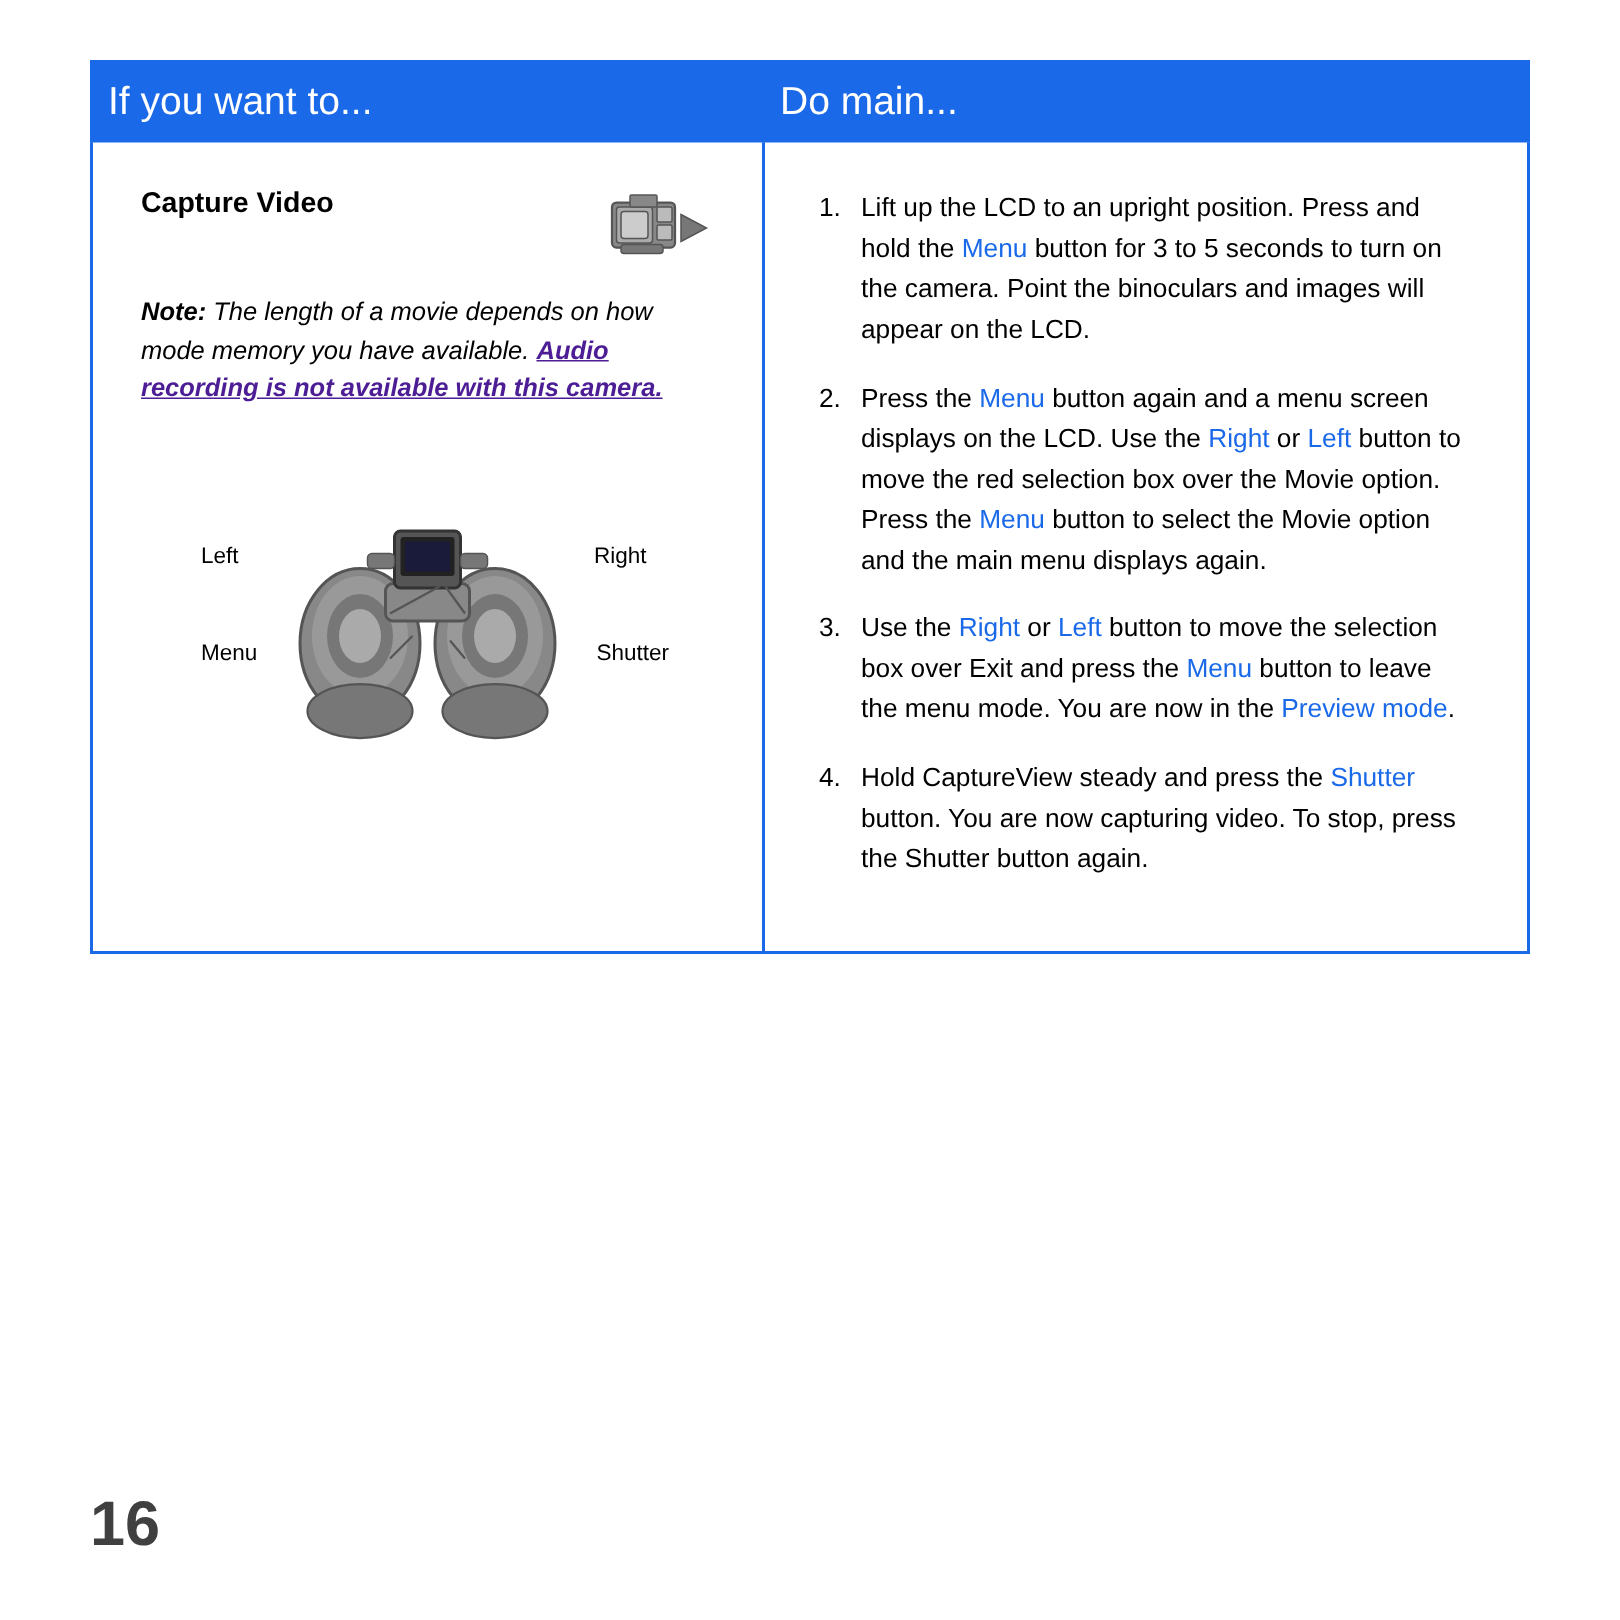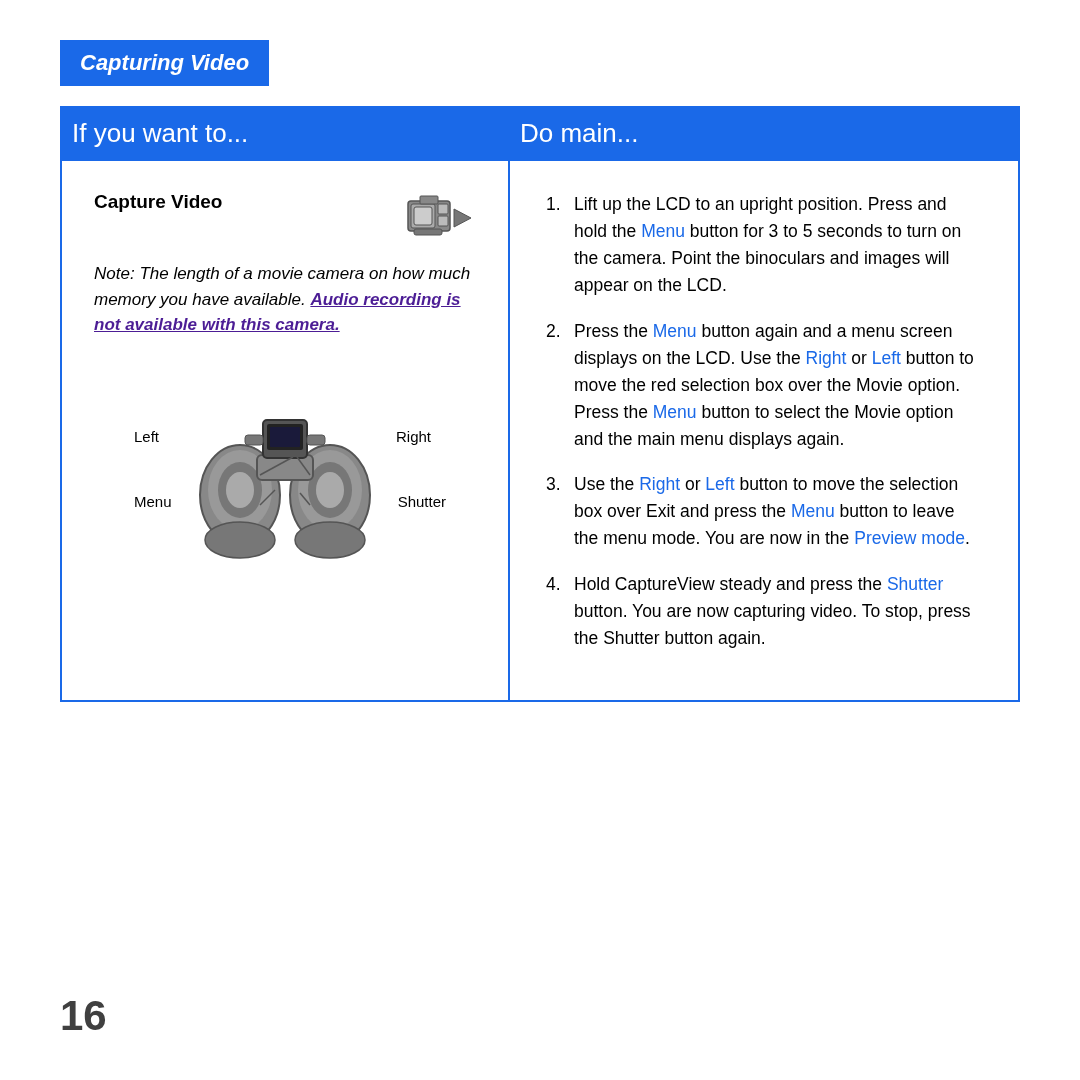--- a/index.html
+++ b/index.html
@@ -77,21 +77,21 @@
 
     .note-text {
       font-size: 17px;
       font-style: italic;
       line-height: 1.5;
       margin-top: 10px;
     }
 
     .note-text strong {
       font-style: italic;
-      font-weight: normal;
+      font-weight: bold;
     }
 
     .highlight-blue {
       color: #4c1d95;
       font-weight: bold;
       font-style: italic;
       text-decoration: underline;
     }
 
     
@@ -164,23 +164,20 @@
       font-size: 42px;
       font-weight: bold;
       color: #404040;
     }
   </style>
 </head>
 <body>
 
 <div class="page-wrapper">
   
-  <div class="header-bar">
-    <span class="title">Capturing  Video</span>
-  </div>
 
   
   <table class="main-table">
     <thead>
       <tr>
         <td class="col-header">
           <span>If you want to...</span>
         </td>
         <td class="col-header">
           <span>Do main...</span>
@@ -210,21 +207,21 @@
 
                   <polygon points="48,18 65,27 48,36" fill="#777" stroke="#555" stroke-width="1"></polygon>
 
                   <rect x="8" y="38" width="28" height="6" rx="2" fill="#777" stroke="#555" stroke-width="1"></rect>
                 </svg>
               </div>
             </div>
 
             <div class="note-text">
               <strong>Note:</strong>
-              <span> The length of a movie camera on how much memory you have available. </span>
+              <span> The length of a movie depends on how mode memory you have available. </span>
               <span class="highlight-blue">Audio recording is not available with this camera.</span>
             </div>
 
             <div class="binoculars-area">
               <span class="label-left">Left</span>
               <span class="label-right">Right</span>
               <span class="label-menu">Menu</span>
               <span class="label-shutter">Shutter</span>
 
               <svg width="200" height="195" viewBox="0 0 200 195" xmlns="http://www.w3.org/2000/svg">

